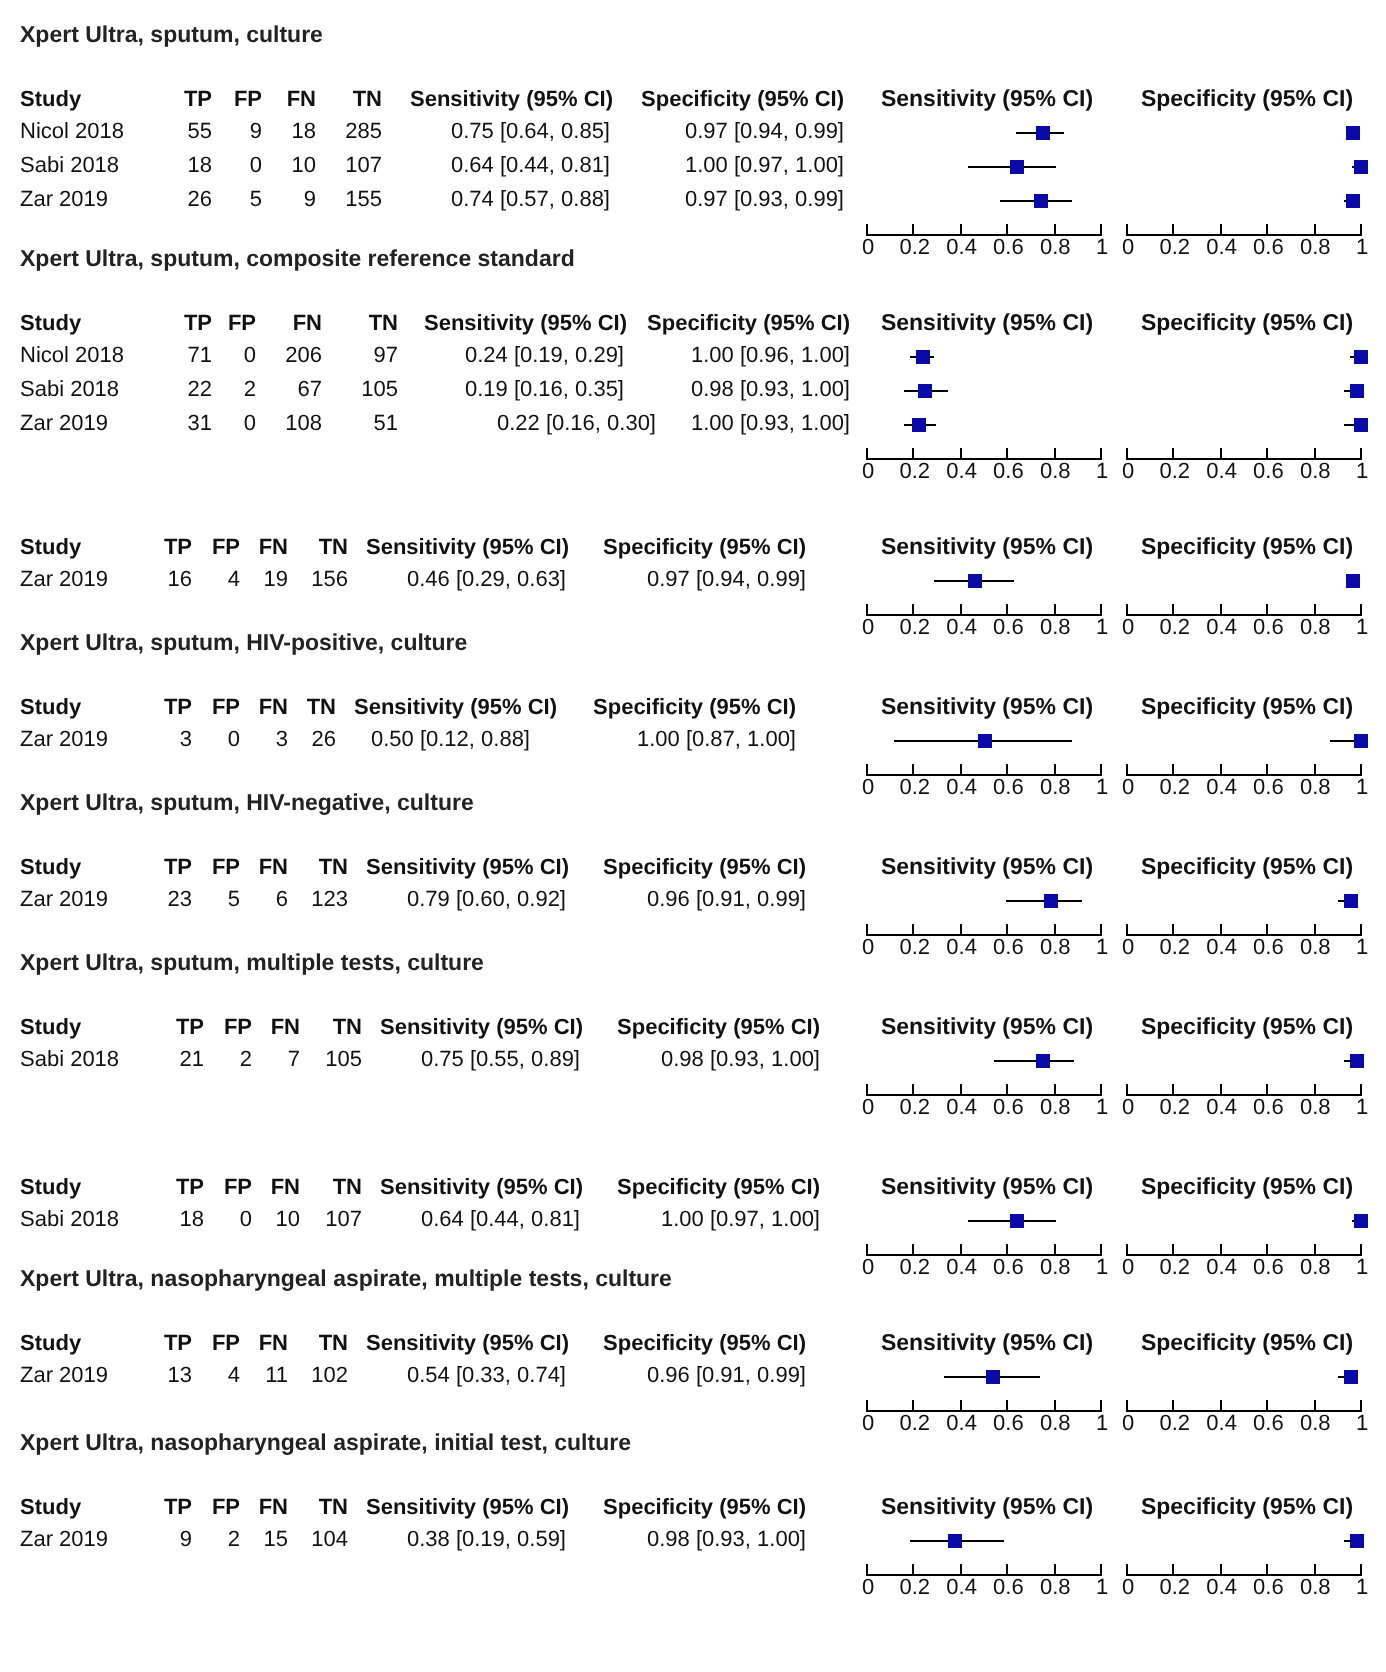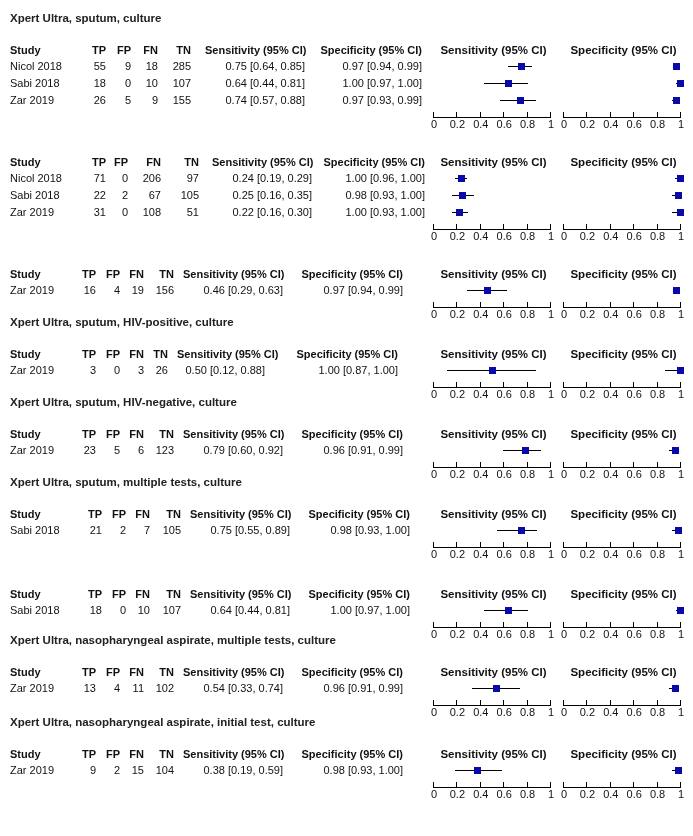--- a/index.html
+++ b/index.html
@@ -95,20 +95,21 @@
       <div class="tick" style="left: 609.8px; top: 100px;"></div>
       <div class="ticklabel" style="left: 610.8px; top: 106px;">0.4</div>
       <div class="tick" style="left: 633.2px; top: 100px;"></div>
       <div class="ticklabel" style="left: 634.2px; top: 106px;">0.6</div>
       <div class="tick" style="left: 656.6px; top: 100px;"></div>
       <div class="ticklabel" style="left: 657.6px; top: 106px;">0.8</div>
       <div class="tick" style="left: 680px; top: 100px;"></div>
       <div class="ticklabel" style="left: 681px; top: 106px;">1</div>
     </div>
     <div class="section" style="top: 124px; height: 131px;">
+      <div class="title">Xpert Ultra, sputum, composite reference standard</div>
       <div class="hdr" style="top: 32px;">
         <span class="cell" style="left: 10px;">Study</span>
         <span class="cell r" style="left: 88px; width: 18px;">TP</span>
         <span class="cell r" style="left: 110px; width: 18px;">FP</span>
         <span class="cell r" style="left: 139px; width: 22px;">FN</span>
         <span class="cell r" style="left: 173px; width: 26px;">TN</span>
         <span class="cell r" style="left: 212px; width: 100px;">Sensitivity (95% CI)</span>
         <span class="cell r" style="left: 320px; width: 105px;">Specificity (95% CI)</span>
       </div>
       <div class="plotlabel" style="left: 493.5px; top: 32px;">Sensitivity (95% CI)</div>
@@ -125,34 +126,34 @@
       <div class="ci" style="left: 455.23px; width: 11.7px; top: 54px;"></div>
       <div class="pt" style="left: 458.08px; top: 51px; background: rgb(10, 10, 168);"></div>
       <div class="ci" style="left: 675.32px; width: 4.68px; top: 54px;"></div>
       <div class="pt" style="left: 677px; top: 51px; background: rgb(10, 10, 168);"></div>
       <div class="row" style="top: 65px;">
         <span class="cell" style="left: 10px;">Sabi 2018</span>
         <span class="cell r" style="left: 88px; width: 18px;">22</span>
         <span class="cell r" style="left: 110px; width: 18px;">2</span>
         <span class="cell r" style="left: 139px; width: 22px;">67</span>
         <span class="cell r" style="left: 173px; width: 26px;">105</span>
-        <span class="cell r" style="left: 212px; width: 100px;">0.25 [0.16, 0.35]</span>
+        <span class="cell r" style="left: 212px; width: 100px;">0.19 [0.16, 0.35]</span>
         <span class="cell r" style="left: 320px; width: 105px;">0.98 [0.93, 1.00]</span>
       </div>
       <div class="ci" style="left: 451.72px; width: 22.23px; top: 71px;"></div>
       <div class="pt" style="left: 459.25px; top: 68px; background: rgb(10, 10, 168);"></div>
       <div class="ci" style="left: 671.81px; width: 8.19px; top: 71px;"></div>
       <div class="pt" style="left: 674.66px; top: 68px; background: rgb(10, 10, 168);"></div>
       <div class="row" style="top: 82px;">
         <span class="cell" style="left: 10px;">Zar 2019</span>
         <span class="cell r" style="left: 88px; width: 18px;">31</span>
         <span class="cell r" style="left: 110px; width: 18px;">0</span>
         <span class="cell r" style="left: 139px; width: 22px;">108</span>
         <span class="cell r" style="left: 173px; width: 26px;">51</span>
-        <span class="cell r" style="left: 212px; width: 100px;">0.22 [0.16, 0.30]</span>
+        <span class="cell r" style="left: 228px; width: 100px;">0.22 [0.16, 0.30]</span>
         <span class="cell r" style="left: 320px; width: 105px;">1.00 [0.93, 1.00]</span>
       </div>
       <div class="ci" style="left: 451.72px; width: 16.38px; top: 88px;"></div>
       <div class="pt" style="left: 455.74px; top: 85px; background: rgb(10, 10, 168);"></div>
       <div class="ci" style="left: 671.81px; width: 8.19px; top: 88px;"></div>
       <div class="pt" style="left: 677px; top: 85px; background: rgb(10, 10, 168);"></div>
       <div class="axis" style="left: 433px; width: 118px; top: 105px;"></div>
       <div class="tick" style="left: 433px; top: 100px;"></div>
       <div class="ticklabel" style="left: 434px; top: 106px;">0</div>
       <div class="tick" style="left: 456.4px; top: 100px;"></div>

